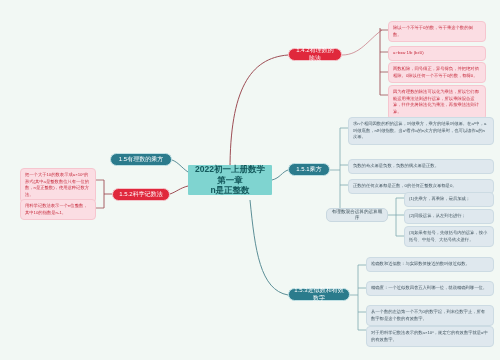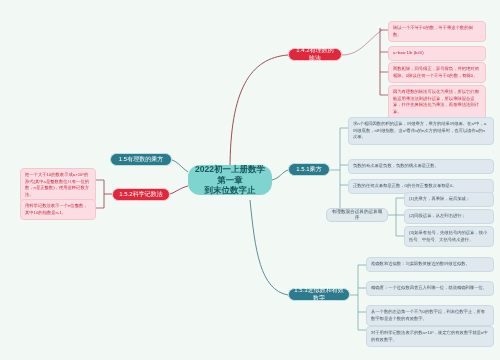--- a/index.html
+++ b/index.html
@@ -18,21 +18,21 @@
     display:flex;align-items:center;justify-content:center;
     text-align:center;
     line-height:1.25;
     color:#ffffff;
     border-radius:9px;
     letter-spacing:0px;
   }
   .node.central{
     background:#7fd4d0;
     color:#14595c;
-    border-radius:12px;
+    border-radius:1px;
     font-size:8.5px;
     padding:4px 6px;
     font-weight:bold;
   }
   .node.teal{
     background:#2b7b8c;
     font-size:6px;
     border-radius:8px;
     padding:2px 5px;
     border:1px solid #bfe0e4;
@@ -117,21 +117,21 @@
     <path d="M188 186 C 180 188 176 192 170 194" fill="none" stroke="#9e4e55" stroke-width="1"></path>
 
     <path d="M112 194 L104 194" stroke="#9e4e55" stroke-width="0.9"></path>
     <path d="M104 180 L104 208" stroke="#9e4e55" stroke-width="0.9"></path>
     <path d="M104 180 L96 180" stroke="#9e4e55" stroke-width="0.8"></path>
     <path d="M104 208 L96 208" stroke="#9e4e55" stroke-width="0.8"></path>
   </svg>
 
   <div class="node central" style="left:188px;top:165px;width:84px;height:30px;flex-direction:column;">
     <span>2022初一上册数学第一章</span>
-    <span>到末位数字止</span>
+    <span>n是正整数</span>
   </div>
 
   <div class="node red" style="left:288px;top:48px;width:54px;height:13px;">
     <span>1.4.2有理数的除法</span>
   </div>
 
   <div class="box pink" style="left:388px;top:21px;width:98px;">
     <span>除以一个不等于0的数，等于乘这个数的倒数。</span>
   </div>
   <div class="box pink" style="left:388px;top:46px;width:98px;">

